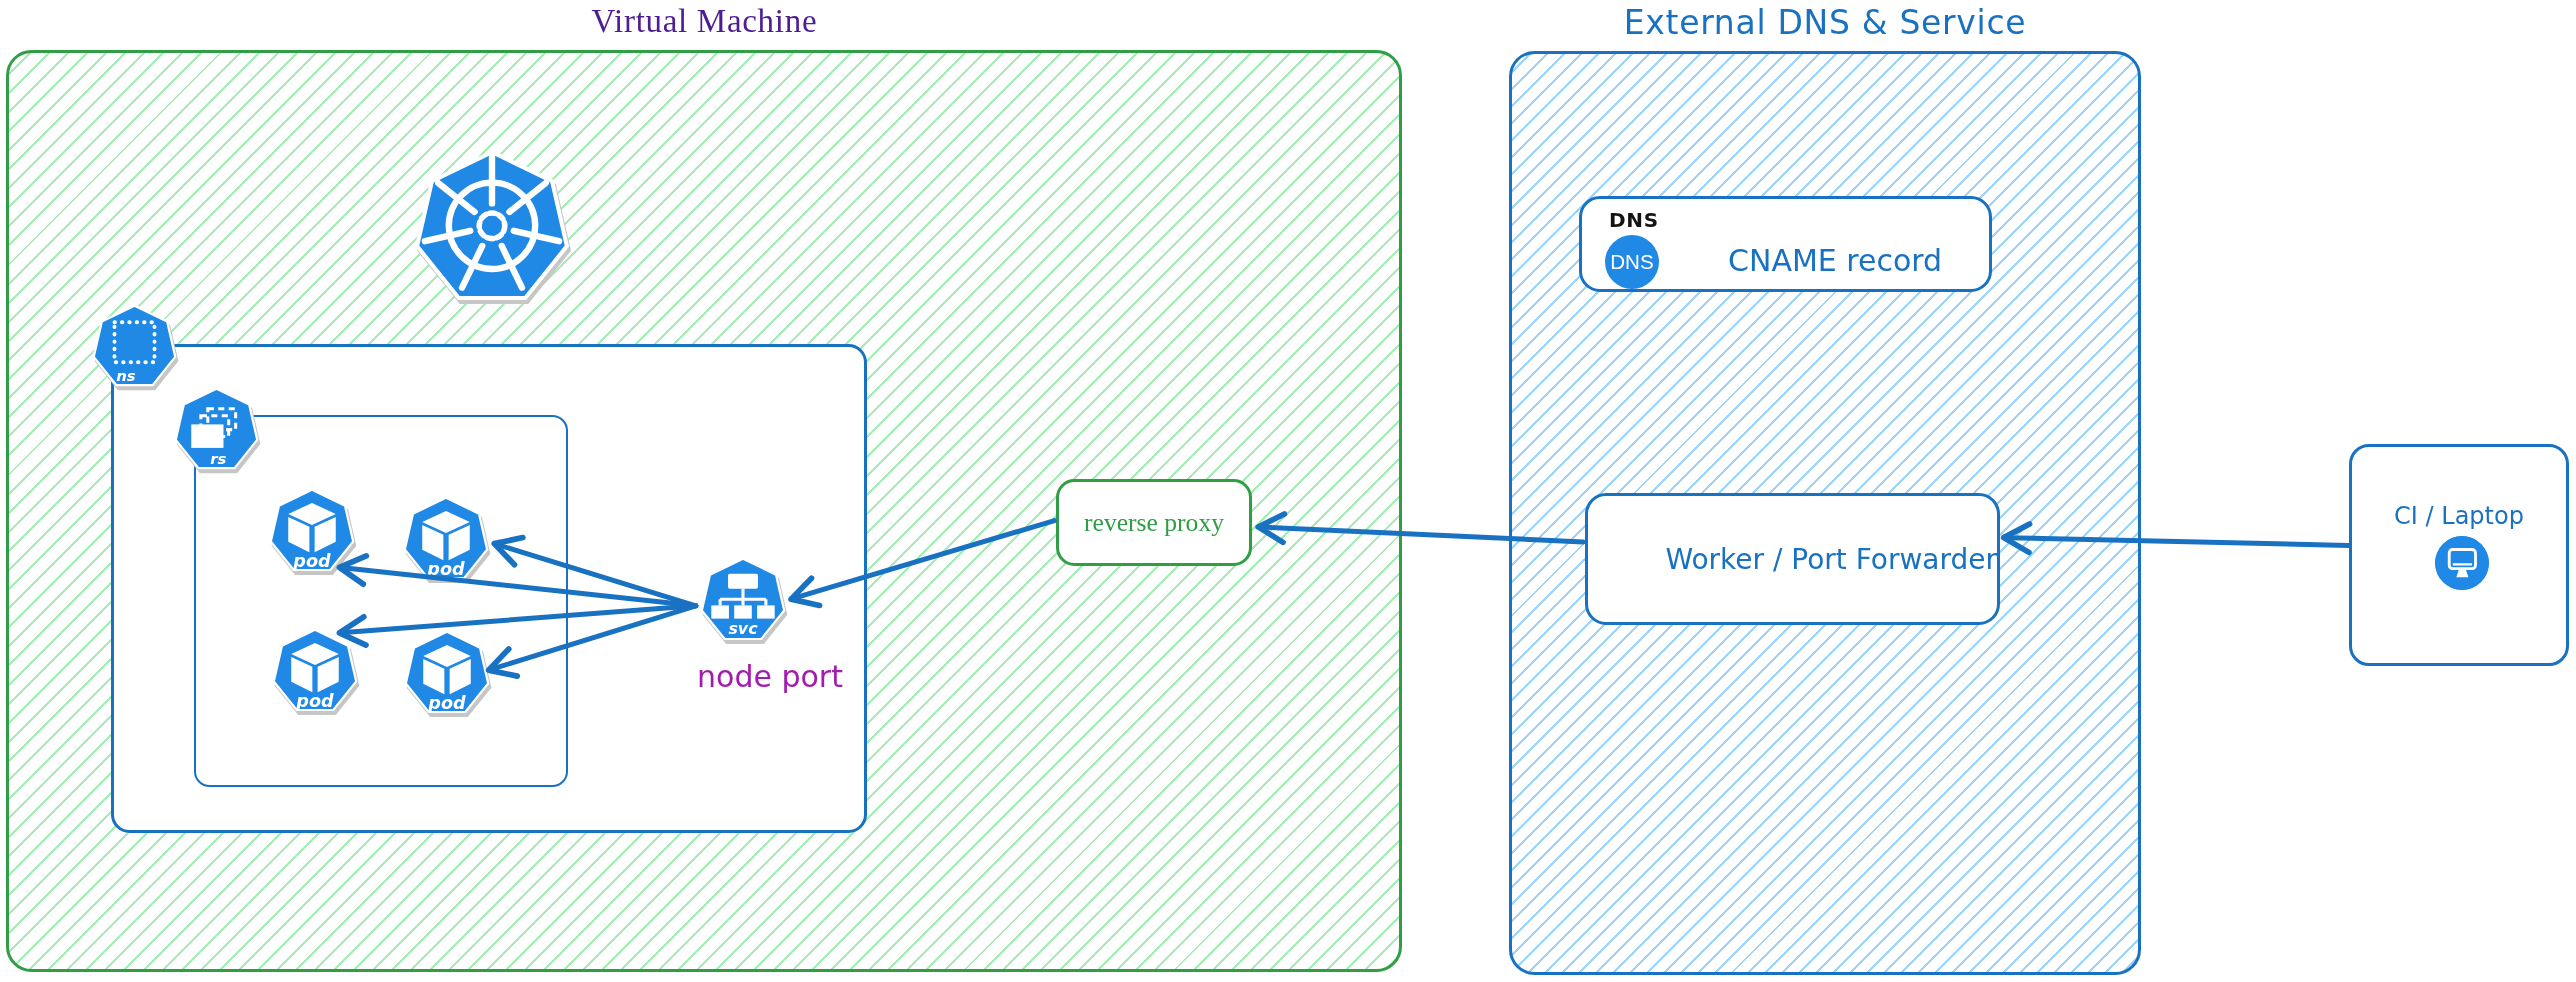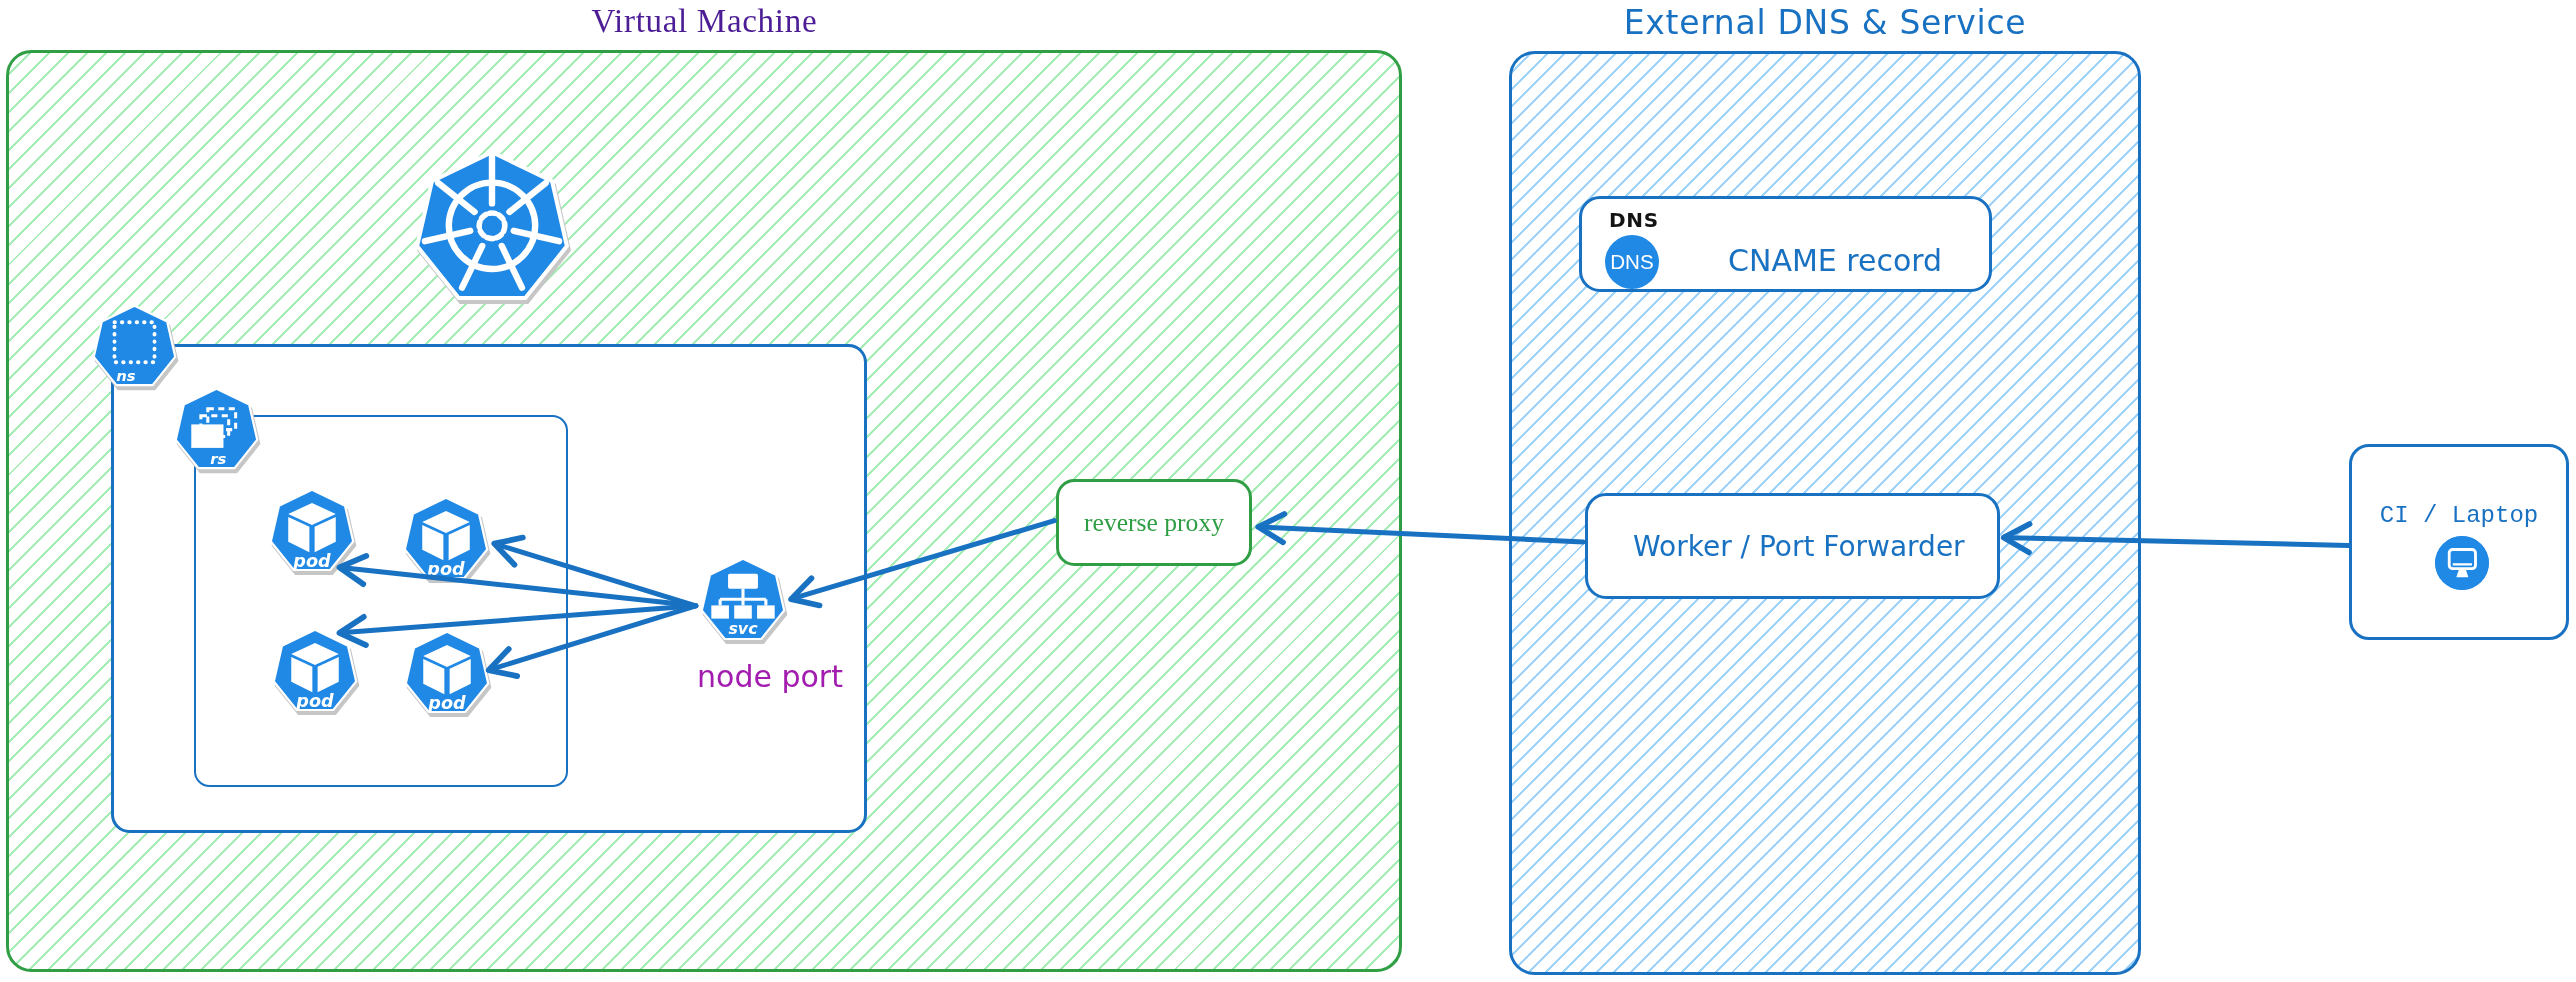--- a/index.html
+++ b/index.html
@@ -39,25 +39,25 @@
     box-sizing:border-box;z-index:5;
   }
   .rp-card{
     position:absolute;left:1056px;top:479px;width:196px;height:87px;
     background:#ffffff;border:3.2px solid #2f9e44;border-radius:18.5px;box-sizing:border-box;
     display:flex;align-items:center;justify-content:center;z-index:10;font-family:Liberation Serif, serif;
   }
   .rp-card span{color:#2f9e44;font-size:25.6px;white-space:nowrap;}
   .dns-card{left:1579px;top:196px;width:413px;height:96px;}
   .worker-card{
-    left:1585px;top:493px;width:415px;height:106px;
-    display:flex;align-items:center;justify-content:flex-start;padding-left:45px;
+    left:1585px;top:493px;width:415px;height:132px;
+    display:flex;align-items:center;justify-content:flex-end;padding-left:45px;
   }
   .worker-card span{color:#1971c2;font-size:28px;white-space:nowrap;}
-  .ci-card{left:2349px;top:444px;width:220px;height:196px;border-radius:20px;font-family:Liberation Mono, monospace;}
+  .ci-card{left:2349px;top:444px;width:220px;height:222px;border-radius:20px;}
   .ci-label{position:absolute;left:0;top:55px;width:100%;text-align:center;color:#1971c2;font-size:24px;white-space:nowrap;}
   .dns-heading{position:absolute;left:27px;top:8.5px;color:#141414;font-size:20px;font-weight:bold;letter-spacing:0.7px;}
   .dns-circle{
     position:absolute;left:23px;top:36px;width:54px;height:54px;border-radius:50%;
     background:#2088e5;display:flex;align-items:center;justify-content:center;
     color:#ffffff;font-size:20.6px;font-family:"Liberation Sans",sans-serif;
   }
   .cname-label{position:absolute;left:146px;top:44px;width:185px;text-align:center;color:#1971c2;font-size:30px;white-space:nowrap;}
   .monitor-circle{
     position:absolute;left:83px;top:89px;width:54px;height:54px;border-radius:50%;

